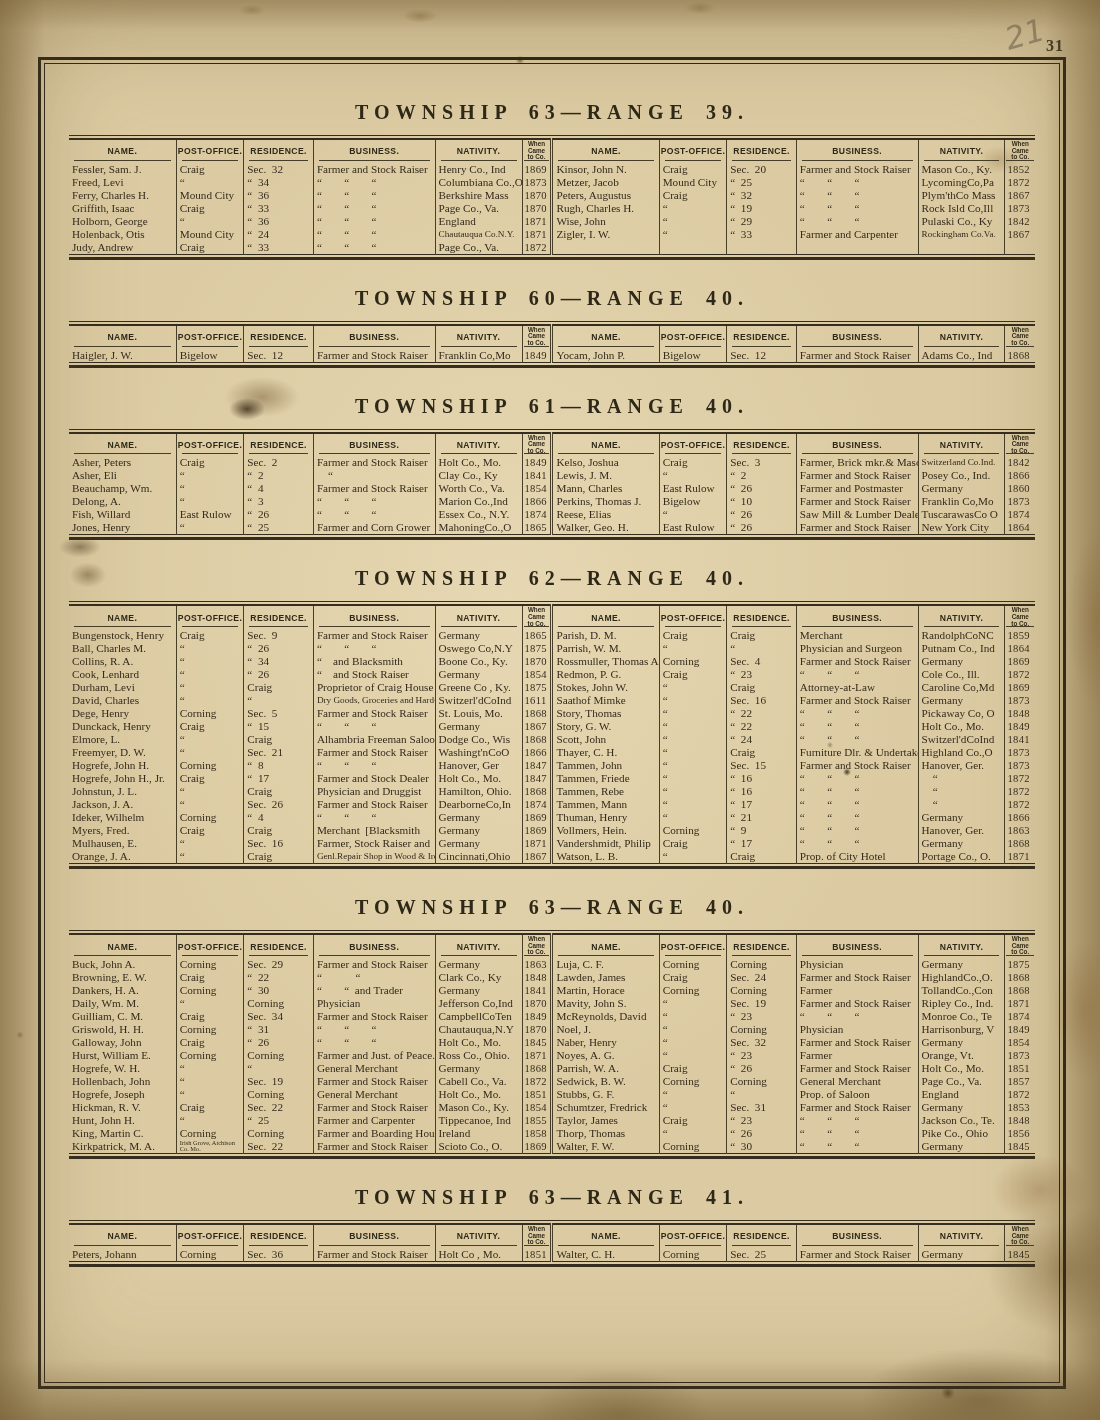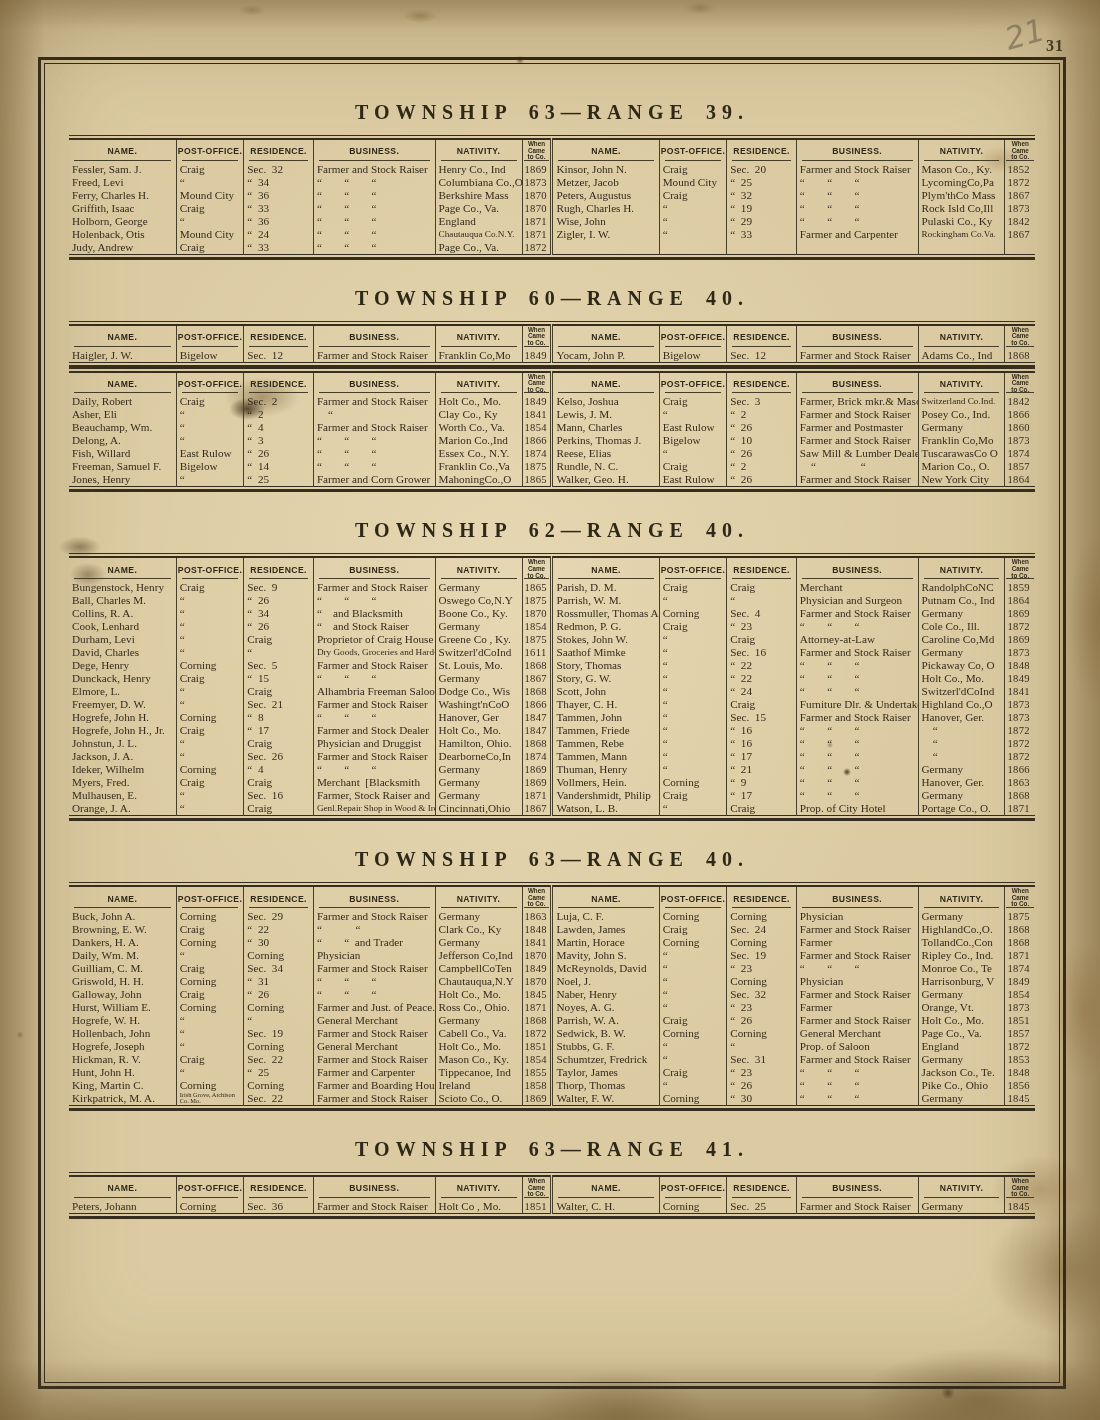--- a/index.html
+++ b/index.html
@@ -328,20 +328,21 @@
                     <td class="c-bus b-l">Farmer and Stock Raiser</td>
                     <td class="c-nat b-l">Adams Co., Ind</td>
                     <td class="c-yr b-l">1868</td>
                   </tr>
                 </tbody>
               </table>
             </div>
         </section>
 
         <section class="township">
+          <h2 class="tw-title">TOWNSHIP 61—RANGE 40.</h2>
           <div class="tbl">
               <table>
                 <colgroup>
                   <col style="width: 11.1%;">
                   <col style="width: 7%;">
                   <col style="width: 7.2%;">
                   <col style="width: 12.6%;">
                   <col style="width: 9%;">
                   <col style="width: 3.1%;">
                   <col style="width: 11.1%;">
@@ -370,21 +371,21 @@
                     <th class="c-nat b-l">NATIVITY.</th>
                     <th class="c-yr b-l">
                       <div>When</div>
                       <div>Came</div>
                       <div>to Co.</div>
                     </th>
                   </tr>
                 </thead>
                 <tbody>
                   <tr>
-                    <td class="c-name">Daily, Robert</td>
+                    <td class="c-name">Asher, Peters</td>
                     <td class="c-po b-l">Craig</td>
                     <td class="c-res b-l">Sec. 2</td>
                     <td class="c-bus b-l">Farmer and Stock Raiser</td>
                     <td class="c-nat b-l">Holt Co., Mo.</td>
                     <td class="c-yr b-l">1849</td>
                     <td class="c-name b-dbl">Kelso, Joshua</td>
                     <td class="c-po b-l">Craig</td>
                     <td class="c-res b-l">Sec. 3</td>
                     <td class="c-bus b-l">Farmer, Brick mkr.&amp; Mason</td>
                     <td class="c-nat b-l small-text">Switzerland Co.Ind.</td>
@@ -438,34 +439,20 @@
                     <td class="c-res b-l">“ 26</td>
                     <td class="c-bus b-l">“  “  “</td>
                     <td class="c-nat b-l">Essex Co., N.Y.</td>
                     <td class="c-yr b-l">1874</td>
                     <td class="c-name b-dbl">Reese, Elias</td>
                     <td class="c-po b-l">“</td>
                     <td class="c-res b-l">“ 26</td>
                     <td class="c-bus b-l">Saw Mill &amp; Lumber Dealer</td>
                     <td class="c-nat b-l">TuscarawasCo O</td>
                     <td class="c-yr b-l">1874</td>
-                  </tr>
-                  <tr>
-                    <td class="c-name">Freeman, Samuel F.</td>
-                    <td class="c-po b-l">Bigelow</td>
-                    <td class="c-res b-l">“ 14</td>
-                    <td class="c-bus b-l">“  “  “</td>
-                    <td class="c-nat b-l">Franklin Co.,Va</td>
-                    <td class="c-yr b-l">1875</td>
-                    <td class="c-name b-dbl">Rundle, N. C.</td>
-                    <td class="c-po b-l">Craig</td>
-                    <td class="c-res b-l">“ 2</td>
-                    <td class="c-bus b-l"> “    “</td>
-                    <td class="c-nat b-l">Marion Co., O.</td>
-                    <td class="c-yr b-l">1857</td>
                   </tr>
                   <tr>
                     <td class="c-name">Jones, Henry</td>
                     <td class="c-po b-l">“</td>
                     <td class="c-res b-l">“ 25</td>
                     <td class="c-bus b-l">Farmer and Corn Grower</td>
                     <td class="c-nat b-l">MahoningCo.,O</td>
                     <td class="c-yr b-l">1865</td>
                     <td class="c-name b-dbl">Walker, Geo. H.</td>
                     <td class="c-po b-l">East Rulow</td>

